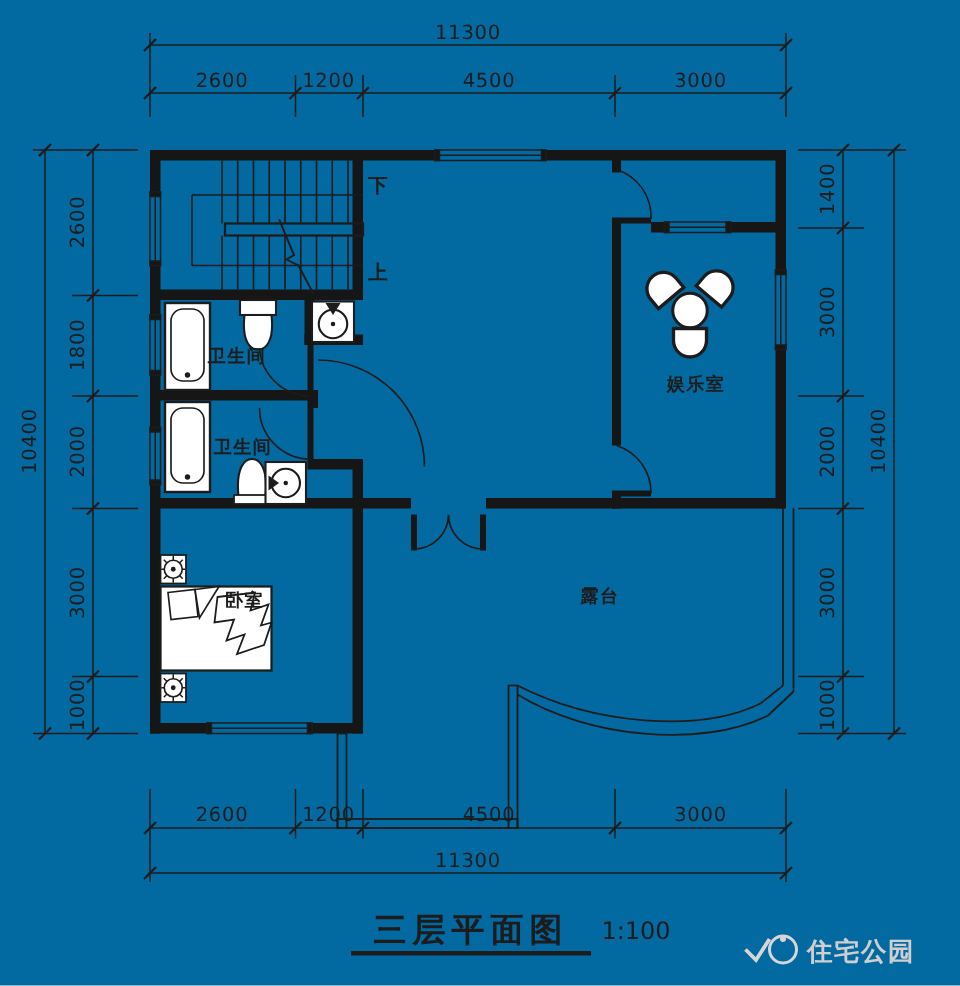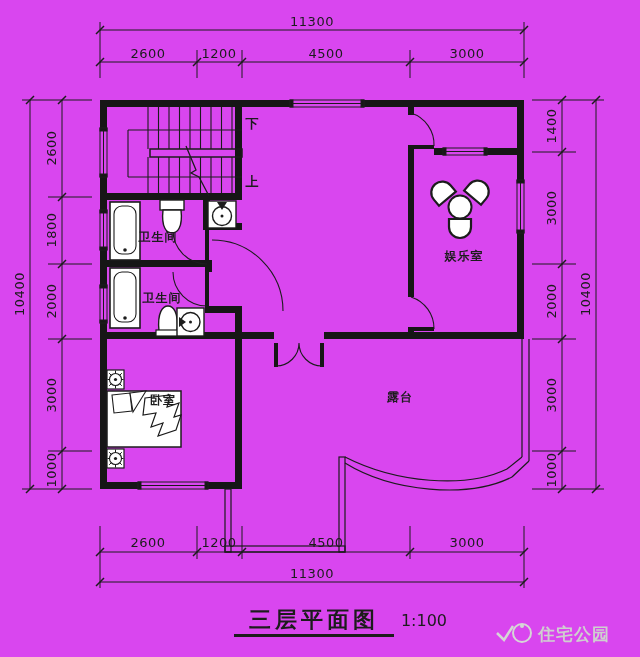--- a/index.html
+++ b/index.html
@@ -1,16 +1,16 @@
 <!DOCTYPE html>
 <html><head>
 <meta charset="utf-8">
 <style>
   html,body{margin:0;padding:0;background:#ffffff;}
-  .page{position:relative;width:640px;height:657px;background:#d946ef;overflow:hidden;
+  .page{position:relative;width:640px;height:657px;background:#0369a1;overflow:hidden;
         font-family:"DejaVu Sans","Liberation Sans",sans-serif;}
   svg{display:block;}
   text{fill:#1c1c1c;}
   .dim{font-size:13px;letter-spacing:0.5px;}
   .room{font-size:12px;font-weight:600;letter-spacing:1px;}
   .stairlbl{font-size:13px;font-weight:600;}
   .title-cn{font-size:22px;font-weight:600;letter-spacing:4px;}
   .title-scale{font-size:16px;}
   .wm{font-size:17px;font-weight:600;fill:#cfcfcf;letter-spacing:1px;}
 </style>

